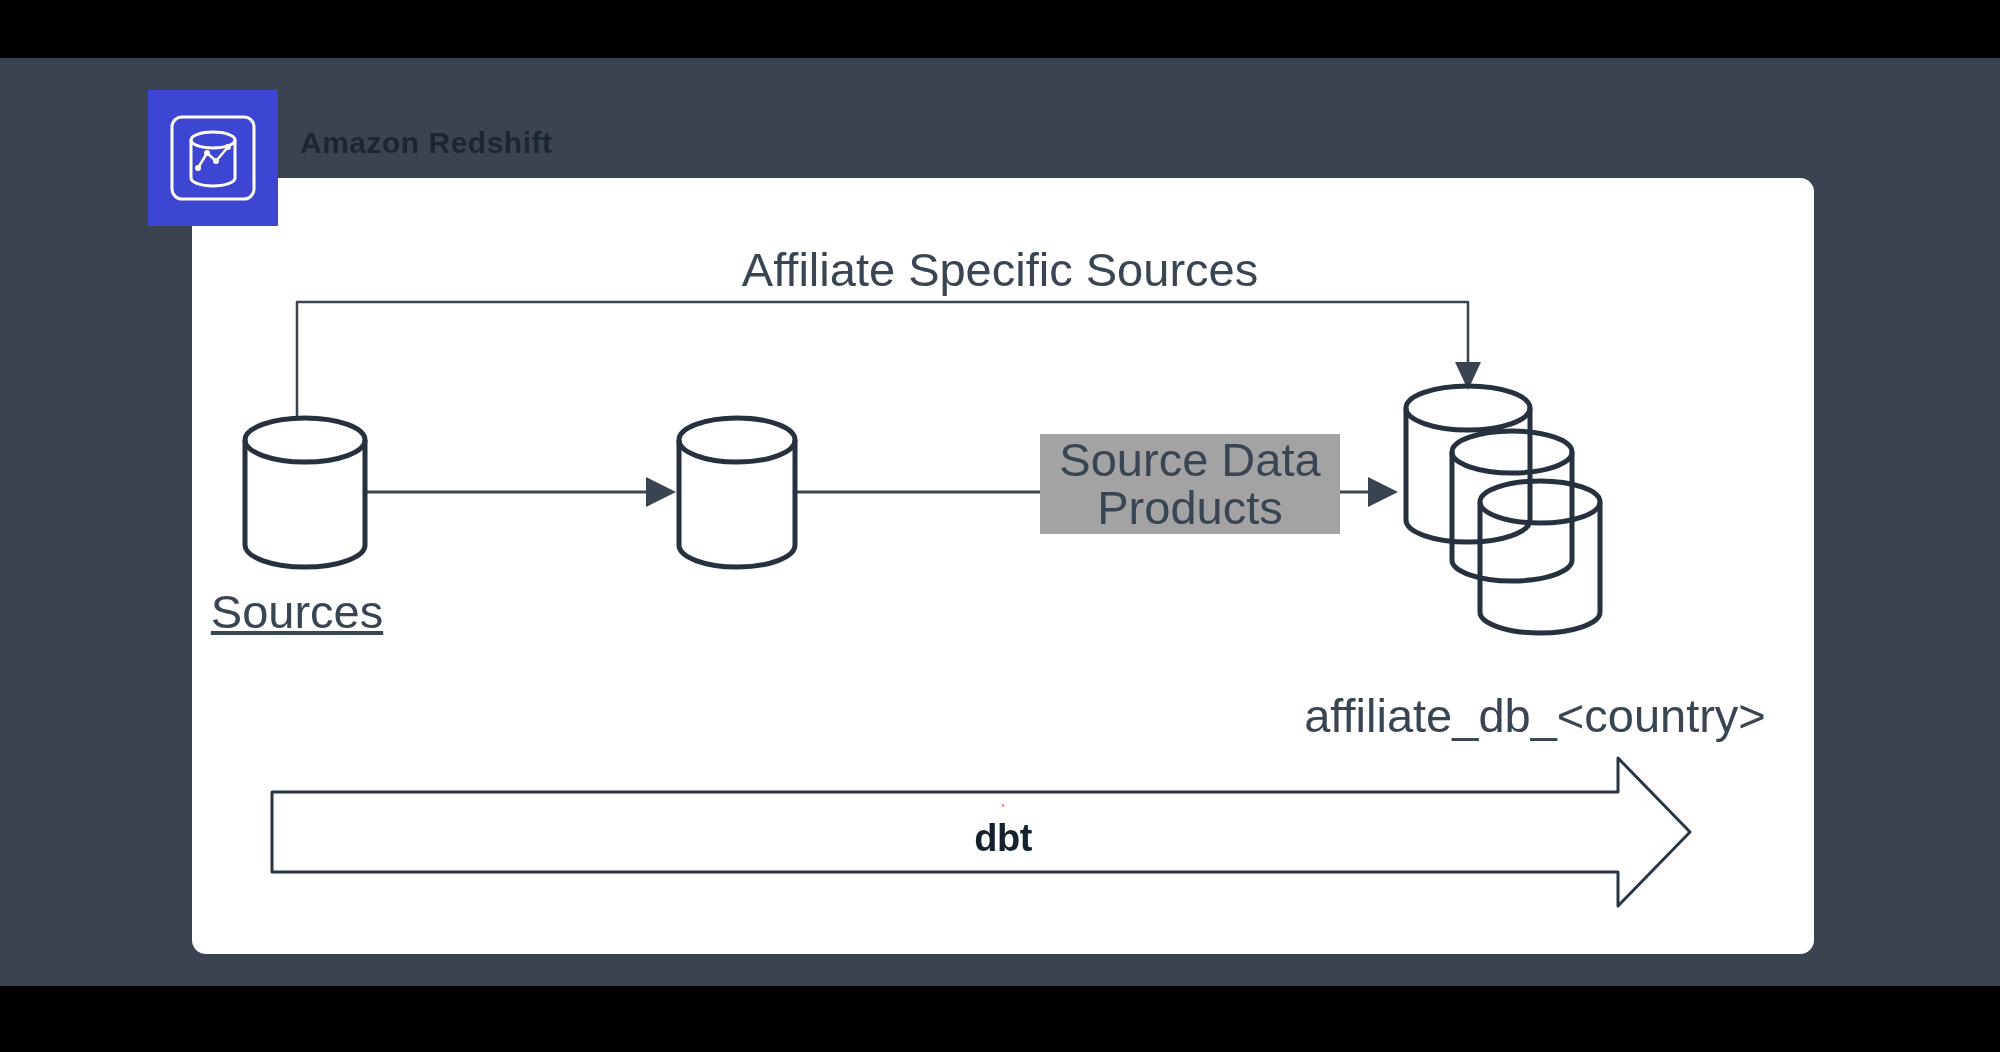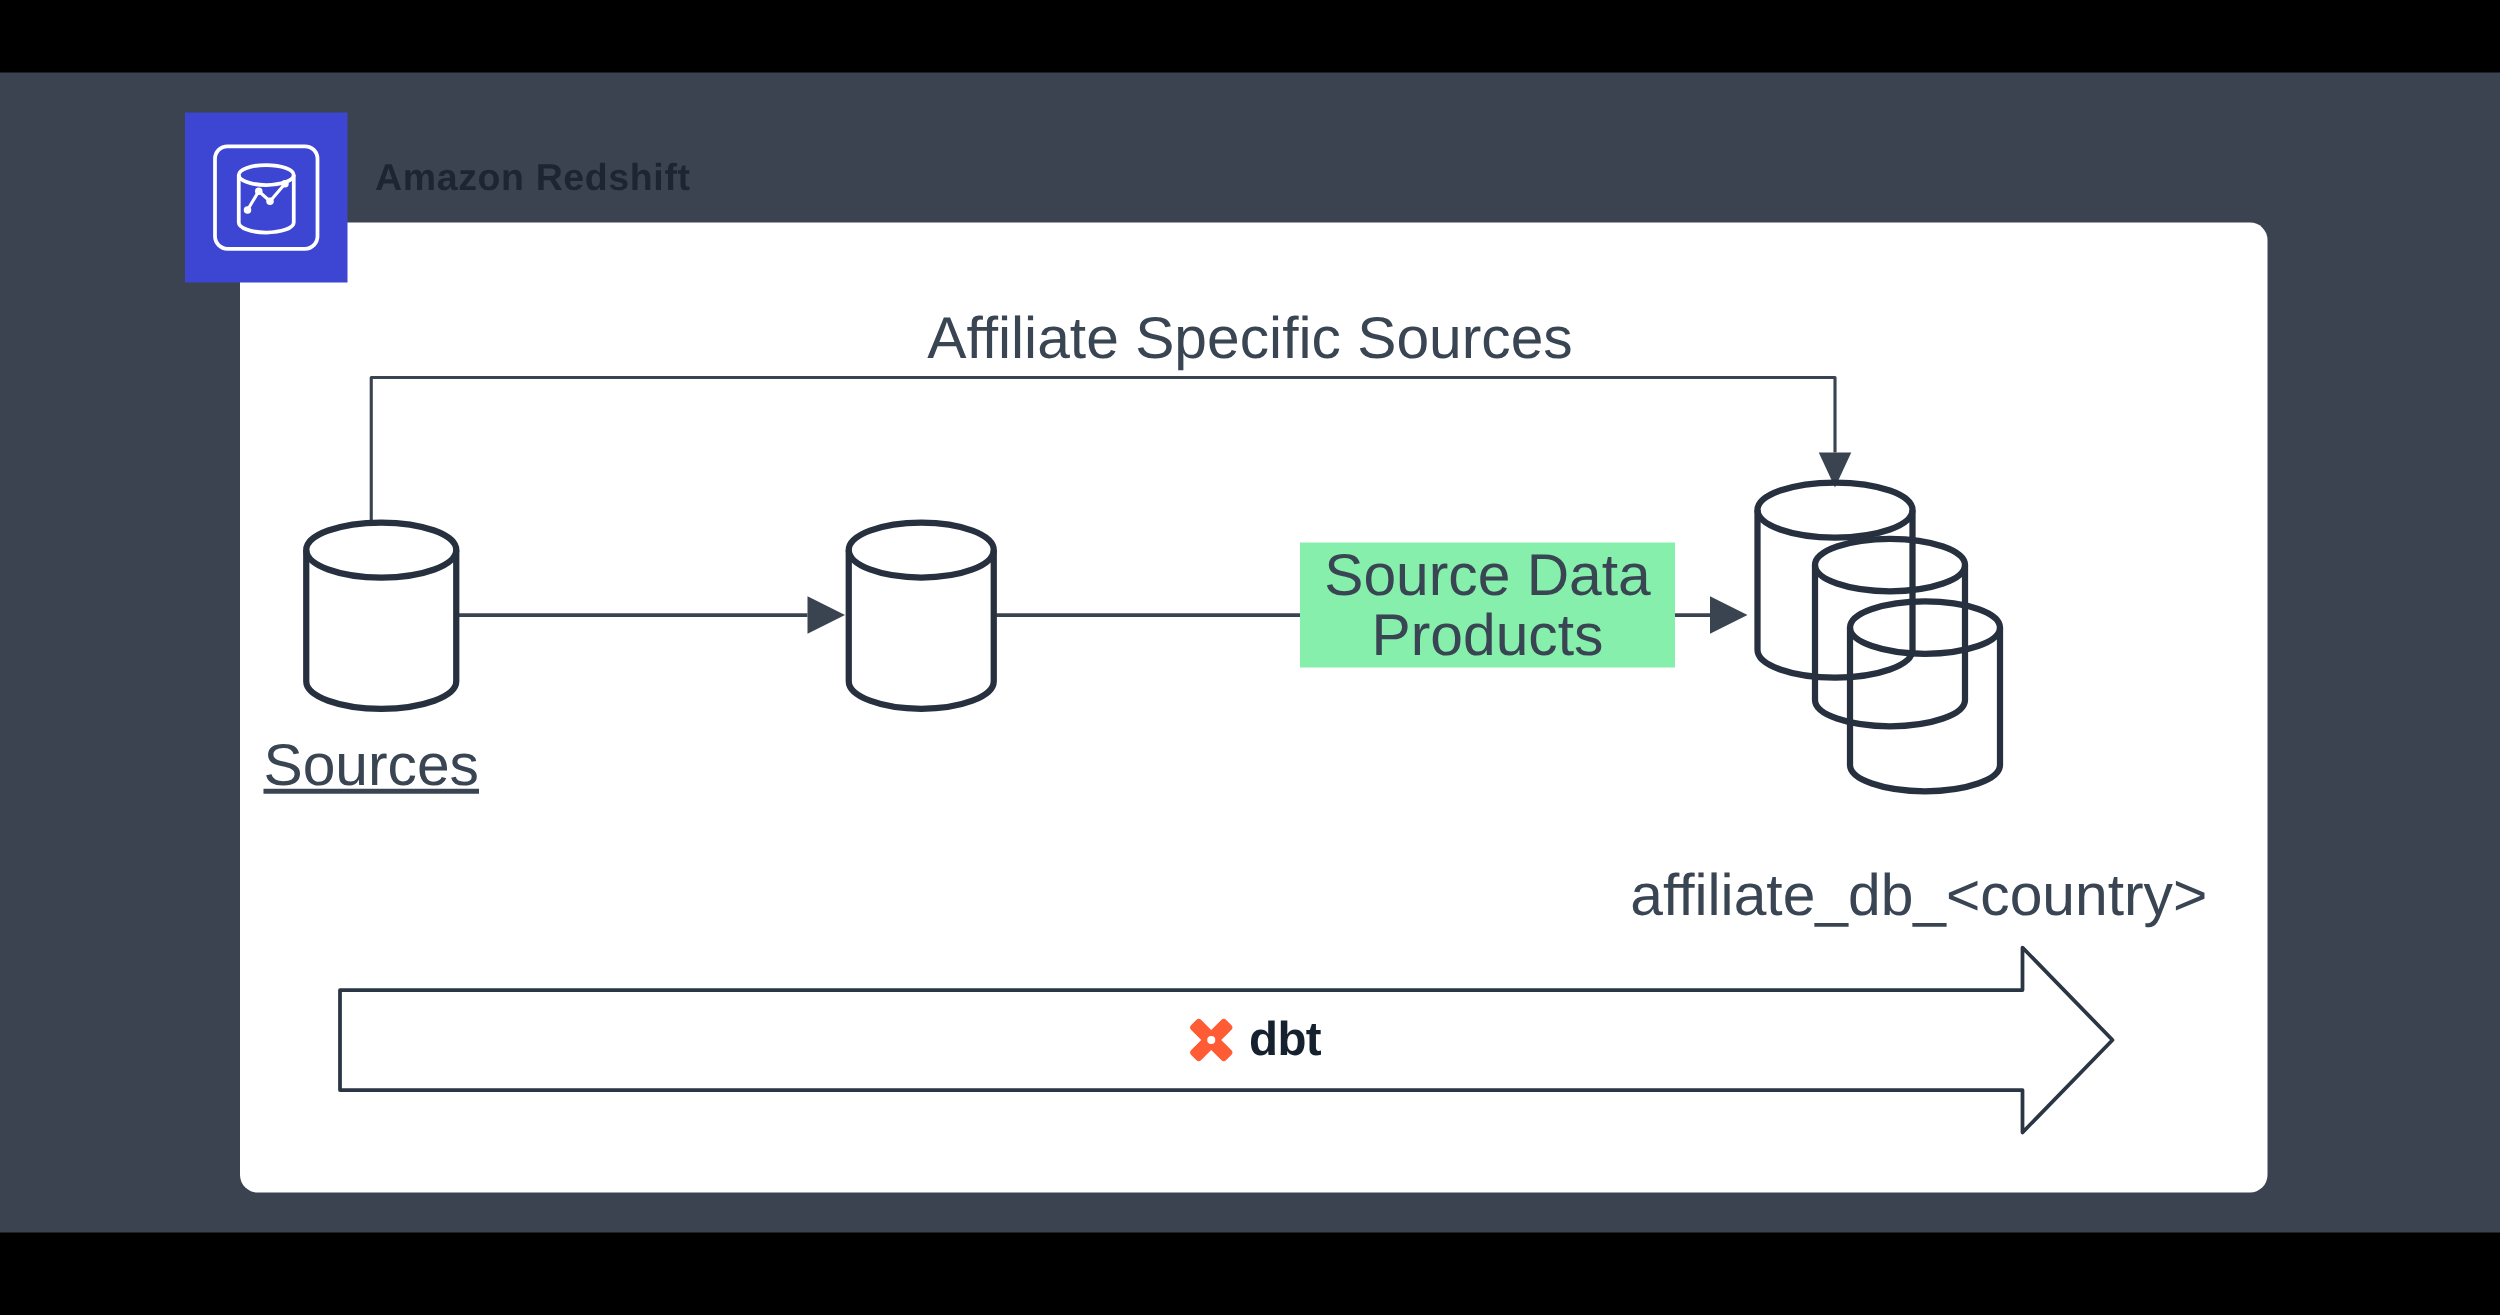--- a/index.html
+++ b/index.html
@@ -27,26 +27,26 @@
   svg.overlay { position:absolute; left:0; top:0; width:2000px; height:1052px; }
   .dlabel {
     position:absolute; color:#3a4553; font-size:47px; text-align:center;
     line-height:44px;
   }
   .sources-label    { left:147px;  top:590px; width:300px;text-decoration:underline; }
   .integrated-label { left:587px;  top:590px; width:300px; }
   .affiliate-sources-label { left:700px; top:248px; width:600px; }
   .affiliate-db-label { left:1300px; top:694px; width:470px; }
   .sdp-label {
-    left:1040px; top:434px; width:300px; background:#86efac;
+    left:1040px; top:434px; width:300px; background:#a3a3a3;
     line-height:48px; padding:2px 0;
   }
   .dbt-group {
     position:absolute; left:893px; top:804px; width:220px; height:56px;
-    display:flex; align-items:center; justify-content:center; gap:10px;
+    display:flex; align-items:center; justify-content:center; gap:10px;flex-direction:column;
   }
   .dbt-word {
     font-size:38px; font-weight:800; color:#15212e; letter-spacing:-0.5px;
   }
 </style>
 </head>
 <body>
 
 <div id="canvas">
 

